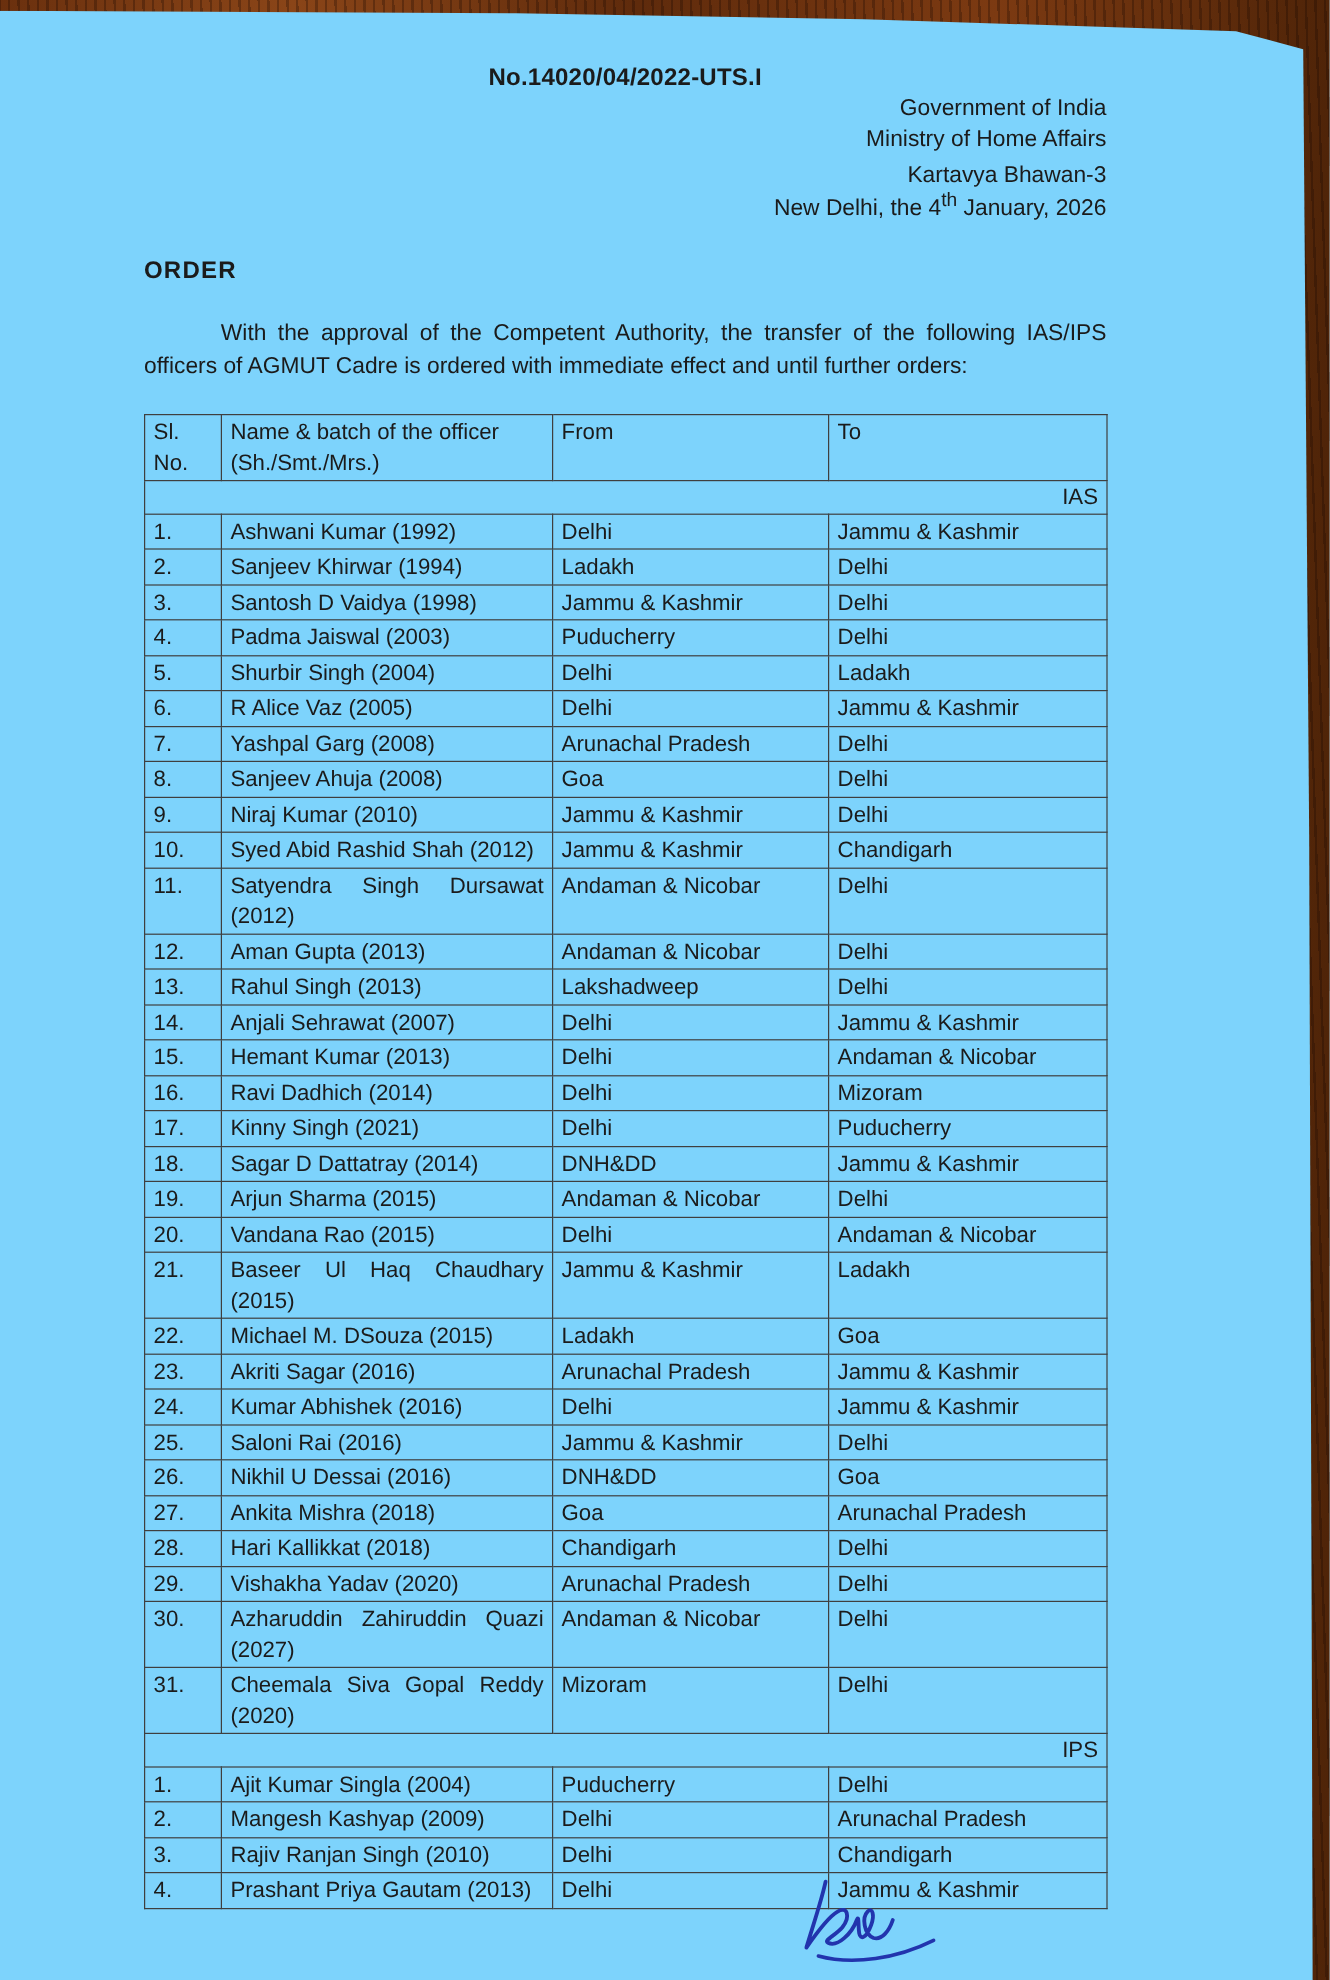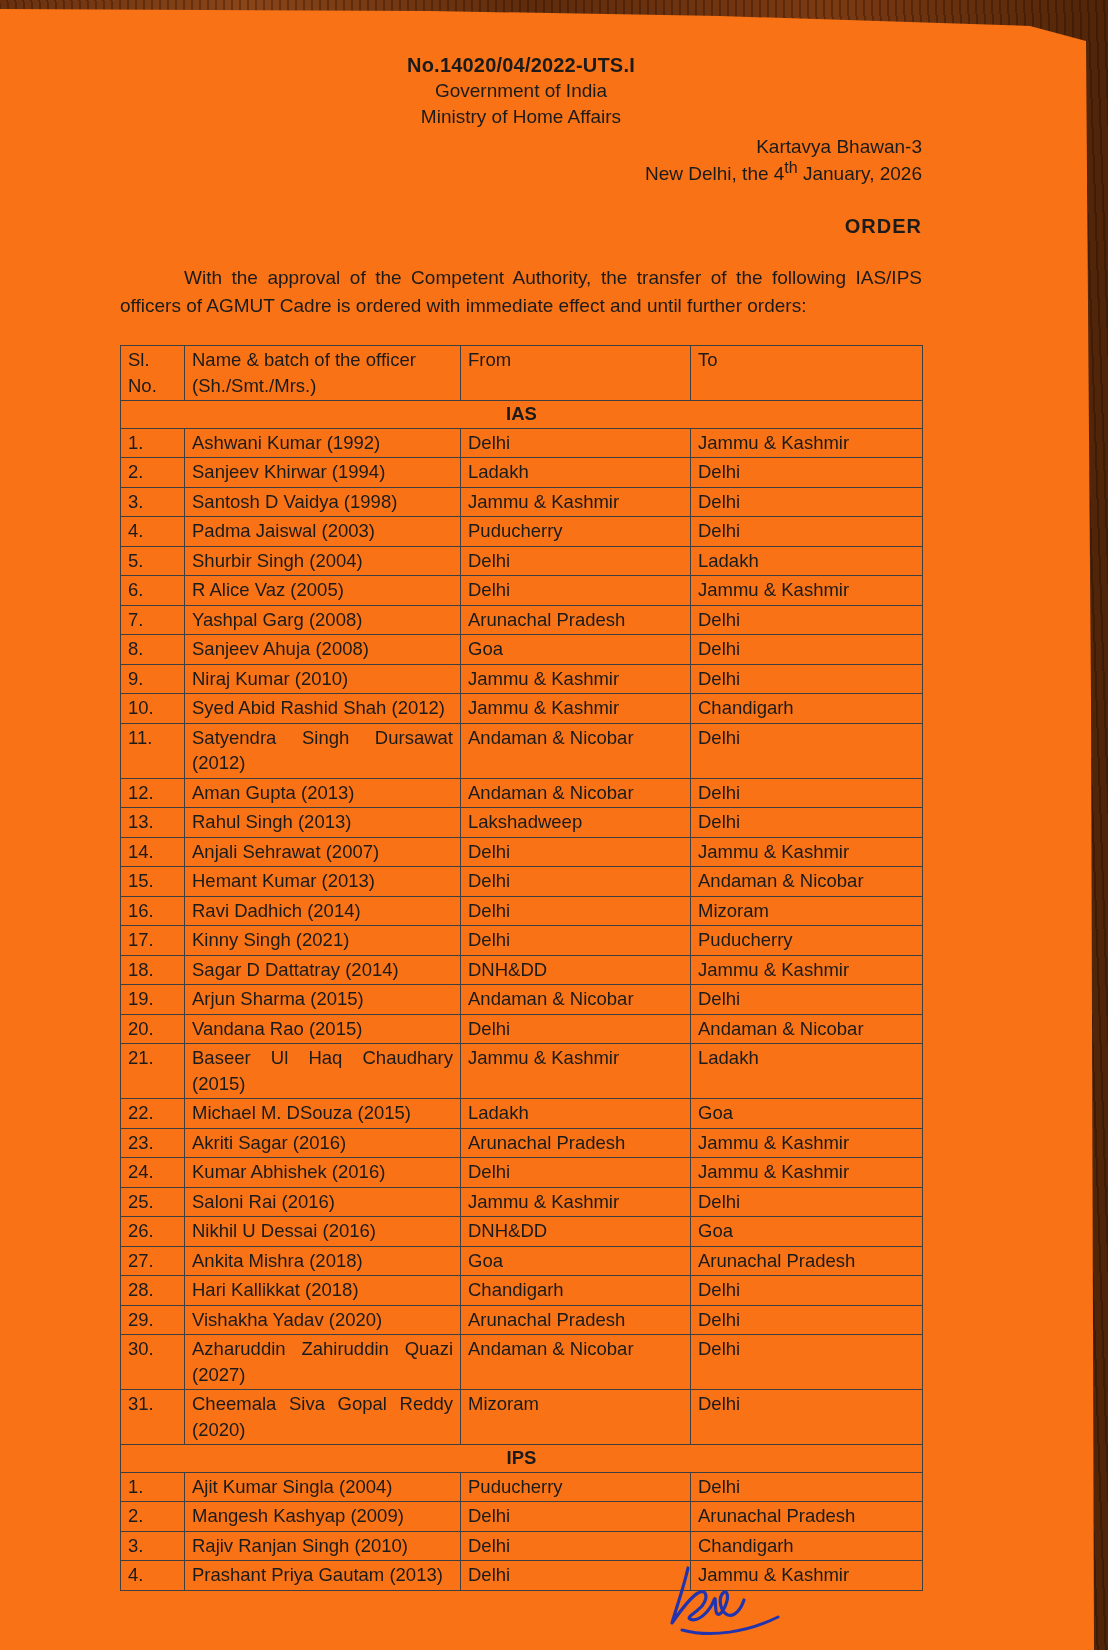--- a/index.html
+++ b/index.html
@@ -9,32 +9,32 @@
     position: relative;
     overflow: hidden;
     font-family: "Liberation Sans", sans-serif;
     background:
       repeating-linear-gradient(88deg, rgba(20,5,0,0.28) 0px, rgba(20,5,0,0.28) 2px, rgba(0,0,0,0) 2px, rgba(0,0,0,0) 8px),
       linear-gradient(90deg, #6a300e 0%, #8a4518 22%, #5f2b0c 48%, #7c3a12 75%, #4f2408 100%);
   }
   .paper {
     position: absolute; left: 0; top: 0;
     width: 1108px; height: 1650px;
-    background: #f97316;
+    background: #7dd3fc;
     clip-path: polygon(0 9px, 430px 11px, 720px 16px, 1030px 26px, 1086px 41px, 1091px 700px, 1094px 1650px, 0 1650px);
   }
   .content {
     position: absolute; left: 120px; top: 52px;
     width: 802px; color: #1b1b1b;
   }
   .ref-no   { text-align: center; font-weight: bold; font-size: 20px; line-height: 26px; letter-spacing: 0.2px; }
-  .org-line { text-align: center; font-size: 19px; line-height: 26px; }
+  .org-line { text-align: right; font-size: 19px; line-height: 26px; }
   .right-block { text-align: right; font-size: 19px; line-height: 27px; margin-top: 3px; }
   .right-block sup { font-size: 16px; line-height: 0; }
-  .order-heading { text-align: right; font-weight: bold; font-size: 20px; letter-spacing: 1px; margin-top: 28px; }
+  .order-heading { text-align: left; font-weight: bold; font-size: 20px; letter-spacing: 1px; margin-top: 28px; }
   .body-para {
     margin: 26px 0 0 0;
     font-size: 19px; line-height: 27.5px;
     text-align: justify; text-indent: 64px;
   }
   table.transfer {
     border-collapse: collapse;
     table-layout: fixed;
     width: 802px;
     margin-top: 26px;
@@ -43,21 +43,21 @@
   table.transfer th, table.transfer td {
     border: 1px solid #3f3f3f;
     vertical-align: top;
     padding: 1px 7px 2px 7px;
     line-height: 25.5px;
     font-weight: normal;
     text-align: left;
     overflow: hidden;
   }
   table.transfer tr.section-row td {
-    text-align: center; font-weight: bold; padding: 0 7px 1px 7px; margin-top: 29px;
+    text-align: right; font-weight: normal; padding: 0 7px 1px 7px; margin-top: 29px;
   }
   table.transfer td.name-cell { text-align: justify; }
   .col-sl   { width: 64px; }
   .col-name { width: 276px; }
   .col-from { width: 230px; }
   .col-to   { width: 232px; }
   .signature {
     position: absolute; left: 656px; top: 1560px;
     width: 150px; height: 88px;
   }

